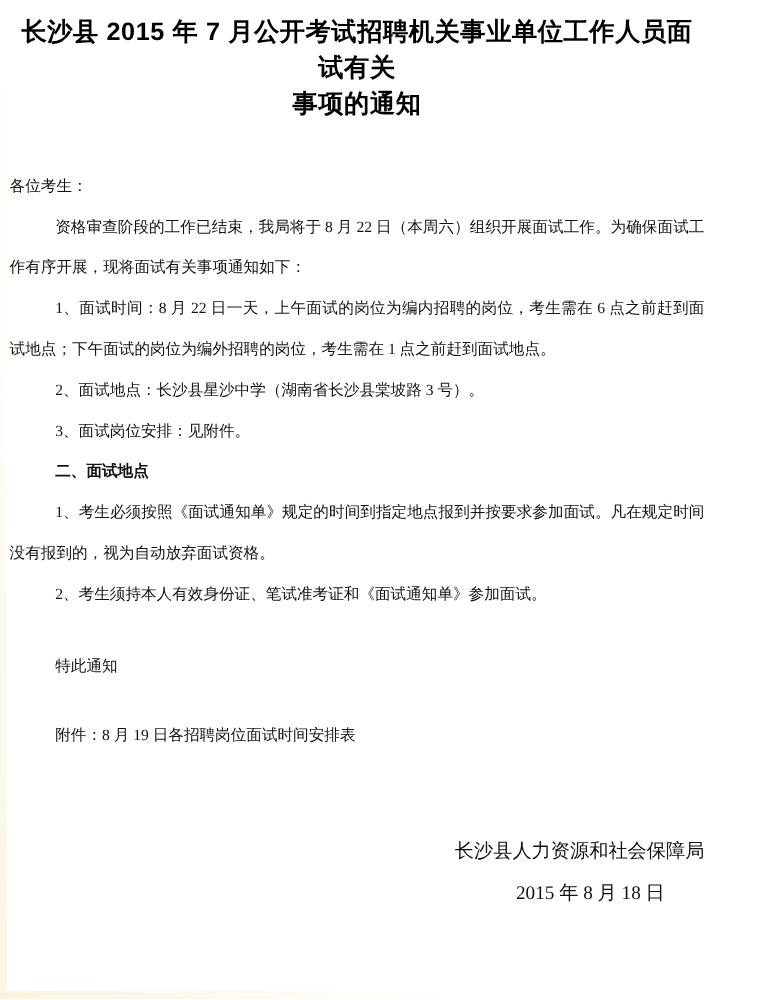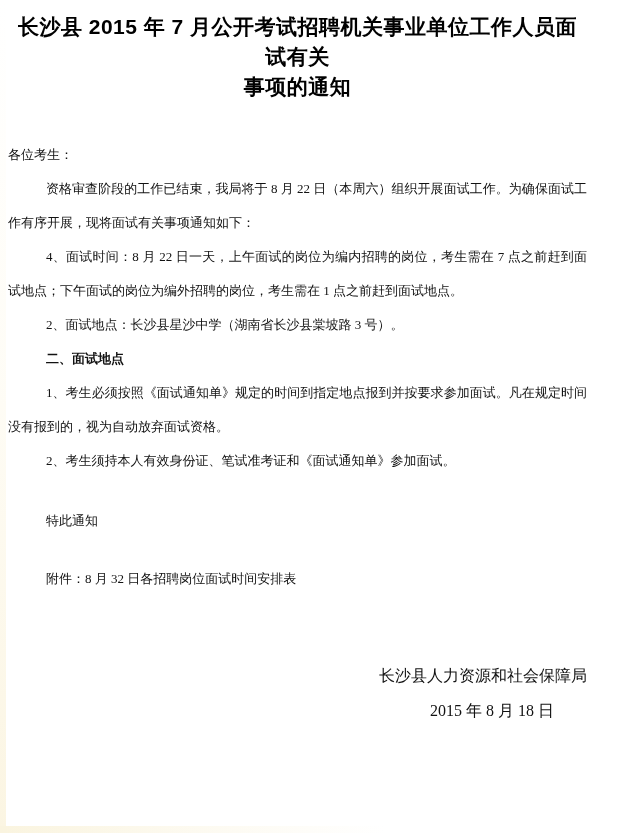--- a/index.html
+++ b/index.html
@@ -69,28 +69,29 @@
 
   <div class="doc-title">
     <span>长沙县 2015 年 7 月公开考试招聘机关事业单位工作人员面试有关</span><br>
     <span>事项的通知</span>
   </div>
 
   <div class="body-text">
     <p>各位考生：</p>
     <p class="indent">资格审查阶段的工作已结束，我局将于 8 月 22 日（本周六）组织开展面试工作。为确保面试工作有序开展，现将面试有关事项通知如下：</p>
 
-    <p class="indent">4、面试时间：8 月 22 日一天，上午面试的岗位为编内招聘的岗位，考生需在 7 点之前赶到面试地点；下午面试的岗位为编外招聘的岗位，考生需在 1 点之前赶到面试地点。</p>
+    <p class="indent">1、面试时间：8 月 22 日一天，上午面试的岗位为编内招聘的岗位，考生需在 6 点之前赶到面试地点；下午面试的岗位为编外招聘的岗位，考生需在 1 点之前赶到面试地点。</p>
     <p class="indent">2、面试地点：长沙县星沙中学（湖南省长沙县棠坡路 3 号）。</p>
+    <p class="indent">3、面试岗位安排：见附件。</p>
 
     <p class="heading">二、面试地点</p>
     <p class="indent">1、考生必须按照《面试通知单》规定的时间到指定地点报到并按要求参加面试。凡在规定时间没有报到的，视为自动放弃面试资格。</p>
     <p class="indent">2、考生须持本人有效身份证、笔试准考证和《面试通知单》参加面试。</p>
 
     <p class="indent closing-line">特此通知</p>
-    <p class="indent attachment-line">附件：8 月 32 日各招聘岗位面试时间安排表</p>
+    <p class="indent attachment-line">附件：8 月 19 日各招聘岗位面试时间安排表</p>
   </div>
 
   <div class="signature-block">
     <p>长沙县人力资源和社会保障局</p>
     <p class="signature-date">2015 年 8 月 18 日</p>
   </div>
 </div>
 
 </body></html>

